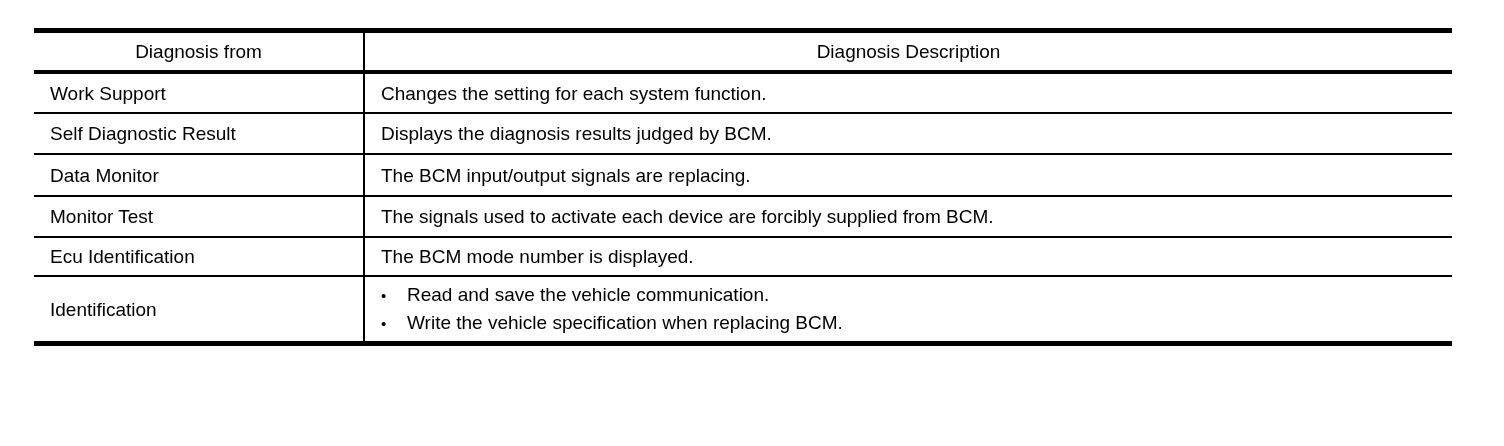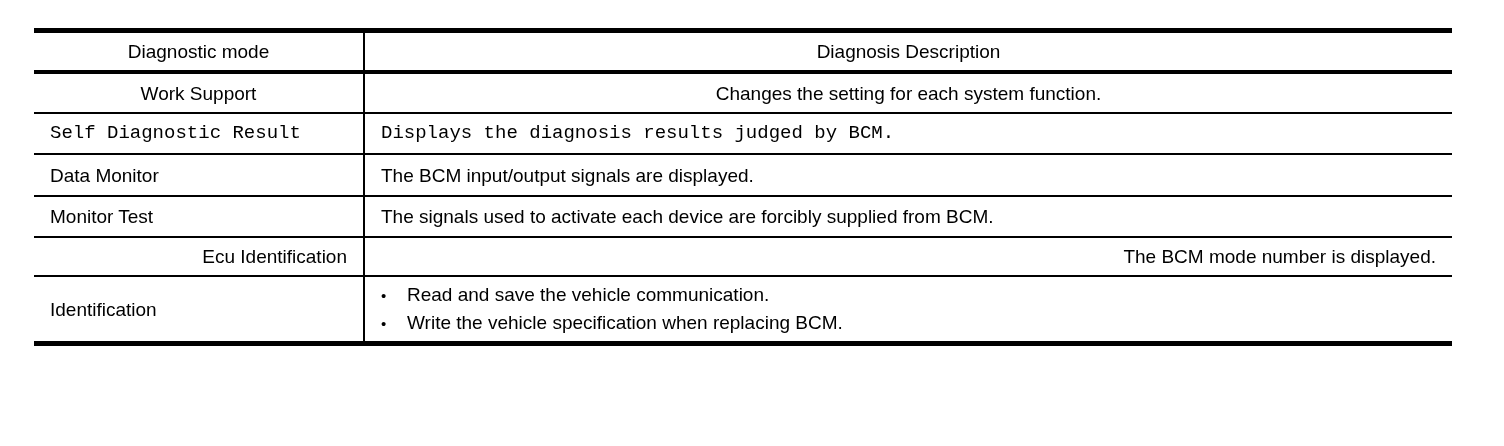--- a/index.html
+++ b/index.html
@@ -48,26 +48,26 @@
     border-bottom: 2px solid #000000;
     text-align: left;
     line-height: 25px;
   }
   .doc-table tr:last-child td {
     border-bottom: none;
   }
   .desc-cell {
     white-space: pre-line;
   }
-  tr.r-single td { height: 38px; text-align: center; }
-  tr.r-self td   { height: 39px; font-family: Liberation Mono, monospace; }
+  tr.r-single td { height: 38px; }
+  tr.r-self td   { height: 39px; }
   tr.r-can td    { height: 74px; }
   tr.r-data td   { height: 40px; margin-top: 48px; }
   tr.r-active td { height: 39px; }
-  tr.r-ecu td    { height: 37px; text-align: right; }
+  tr.r-ecu td    { height: 37px; }
   tr.r-config td { height: 64px; }
   .bullet-list {
     display: flex;
     flex-direction: column;
     gap: 2px;
   }
   .bullet-item {
     display: flex;
     align-items: baseline;
   }
@@ -81,36 +81,36 @@
 </head>
 <body>
 
 <table class="doc-table">
   <colgroup>
     <col class="col-mode">
     <col class="col-desc">
   </colgroup>
   <thead>
     <tr>
-      <th class="col-mode-header">Diagnostic mode</th>
+      <th class="col-mode-header">Diagnosis from</th>
       <th>Diagnosis Description</th>
     </tr>
   </thead>
   <tbody>
     <tr class="r-single">
       <td class="mode-cell">Work Support</td>
       <td class="desc-cell">Changes the setting for each system function.</td>
     </tr>
     <tr class="r-self">
       <td class="mode-cell">Self Diagnostic Result</td>
       <td class="desc-cell">Displays the diagnosis results judged by BCM.</td>
     </tr>
     <tr class="r-data">
       <td class="mode-cell">Data Monitor</td>
-      <td class="desc-cell">The BCM input/output signals are displayed.</td>
+      <td class="desc-cell">The BCM input/output signals are replacing.</td>
     </tr>
     <tr class="r-active">
       <td class="mode-cell">Monitor Test</td>
       <td class="desc-cell">The signals used to activate each device are forcibly supplied from BCM.</td>
     </tr>
     <tr class="r-ecu">
       <td class="mode-cell">Ecu Identification</td>
       <td class="desc-cell">The BCM mode number is displayed.</td>
     </tr>
     <tr class="r-config">

